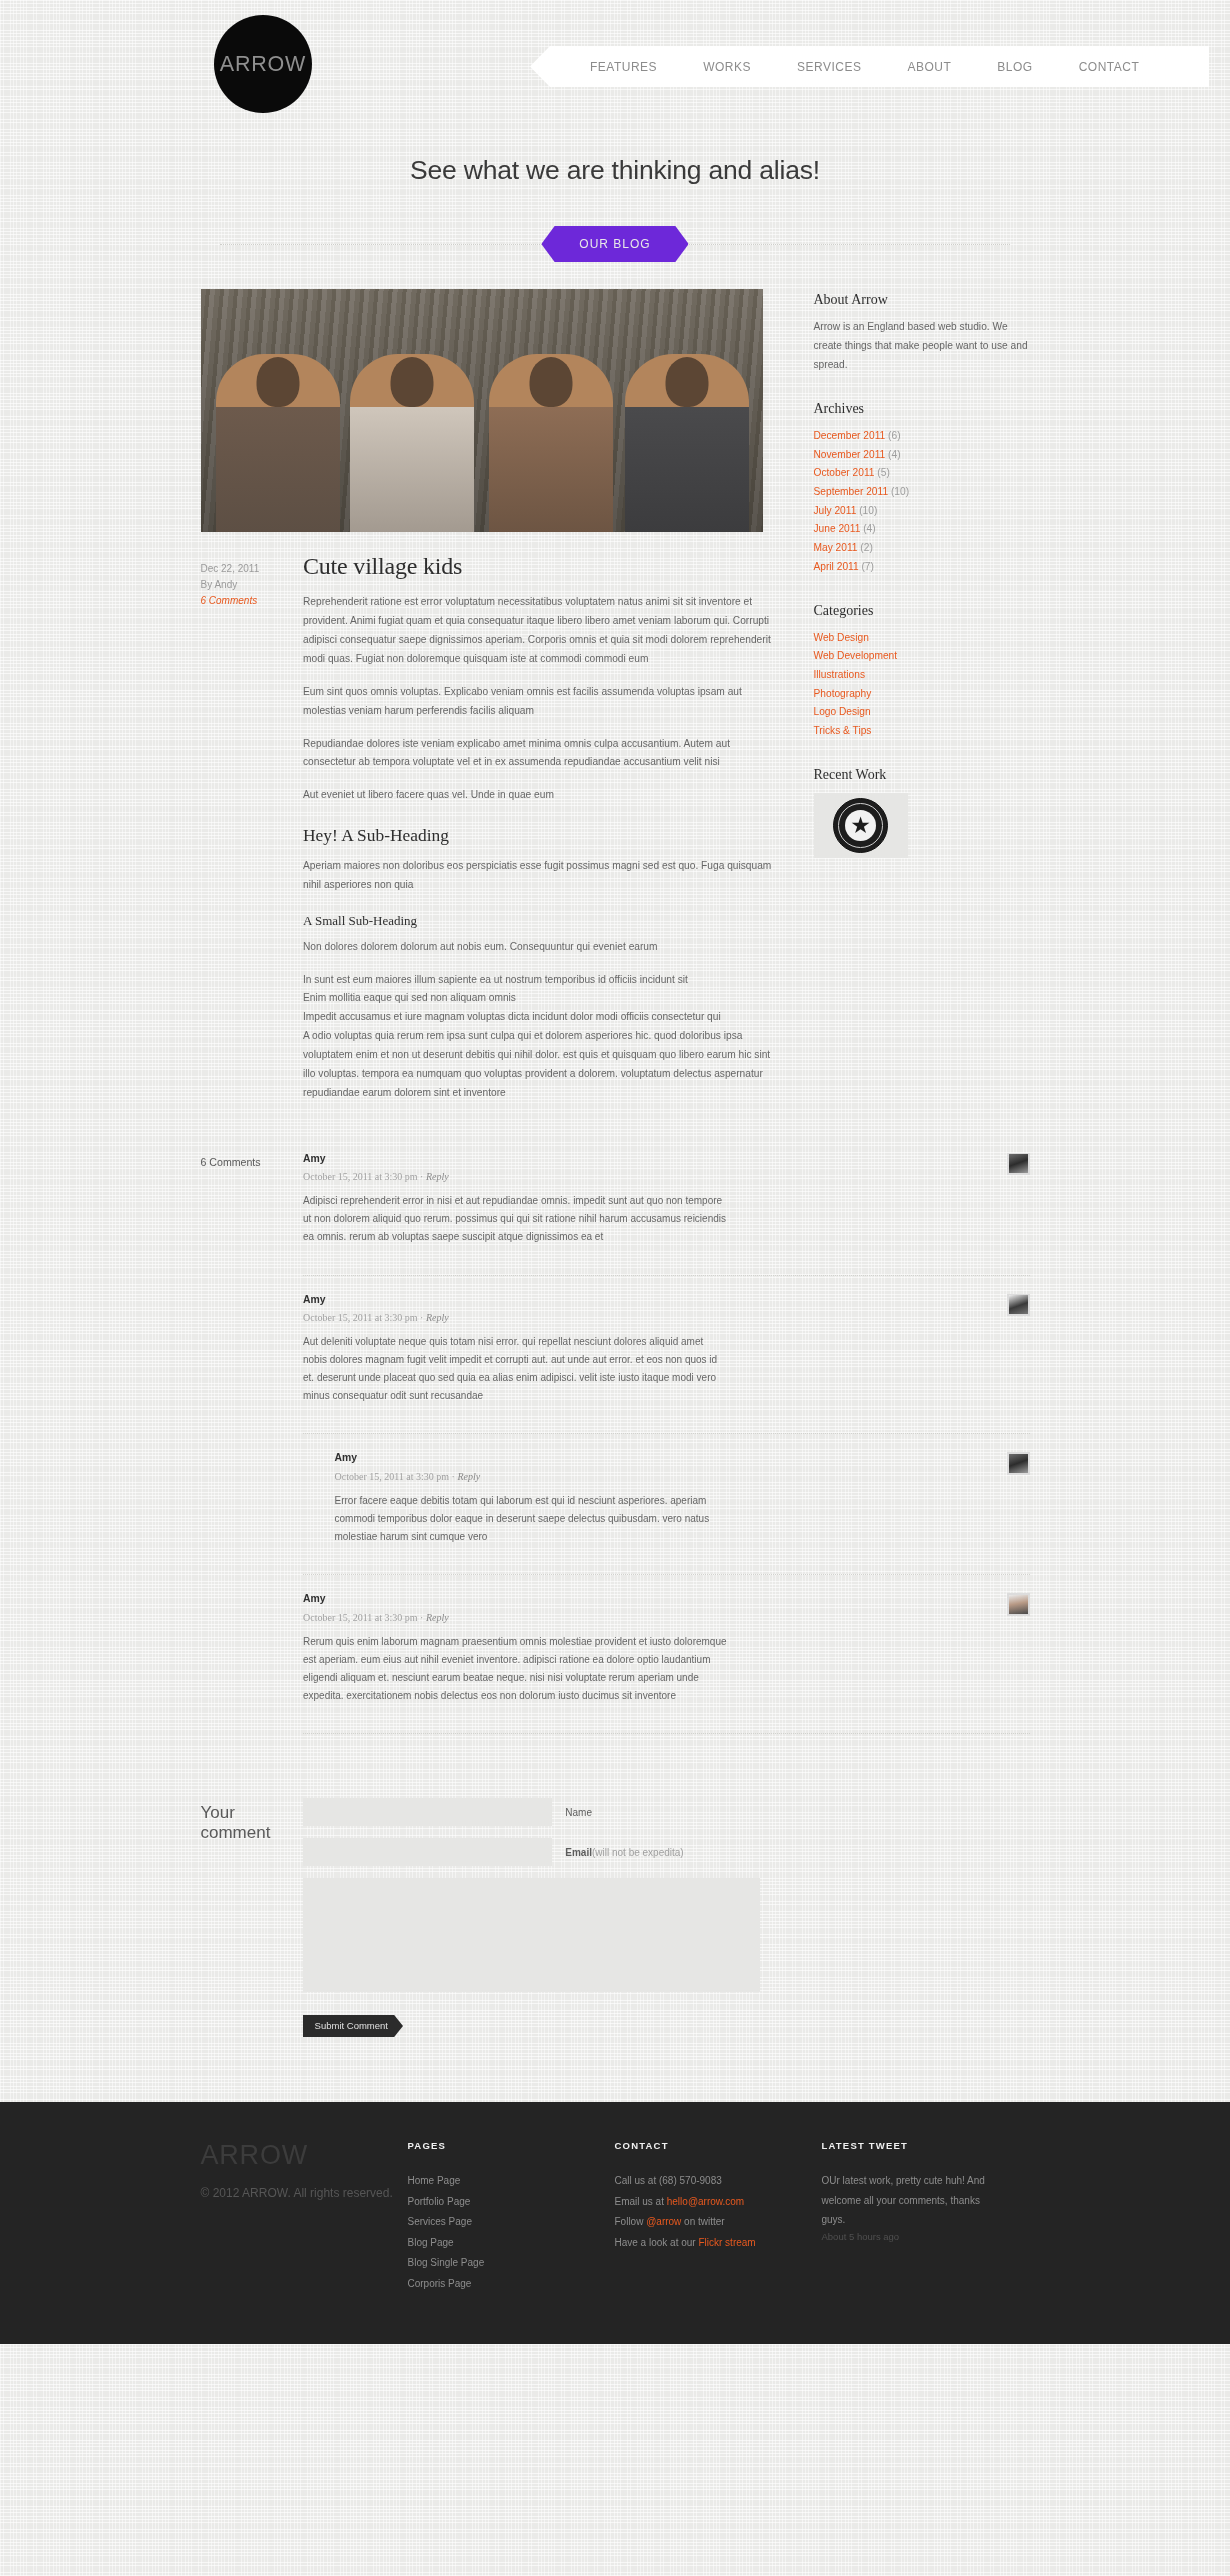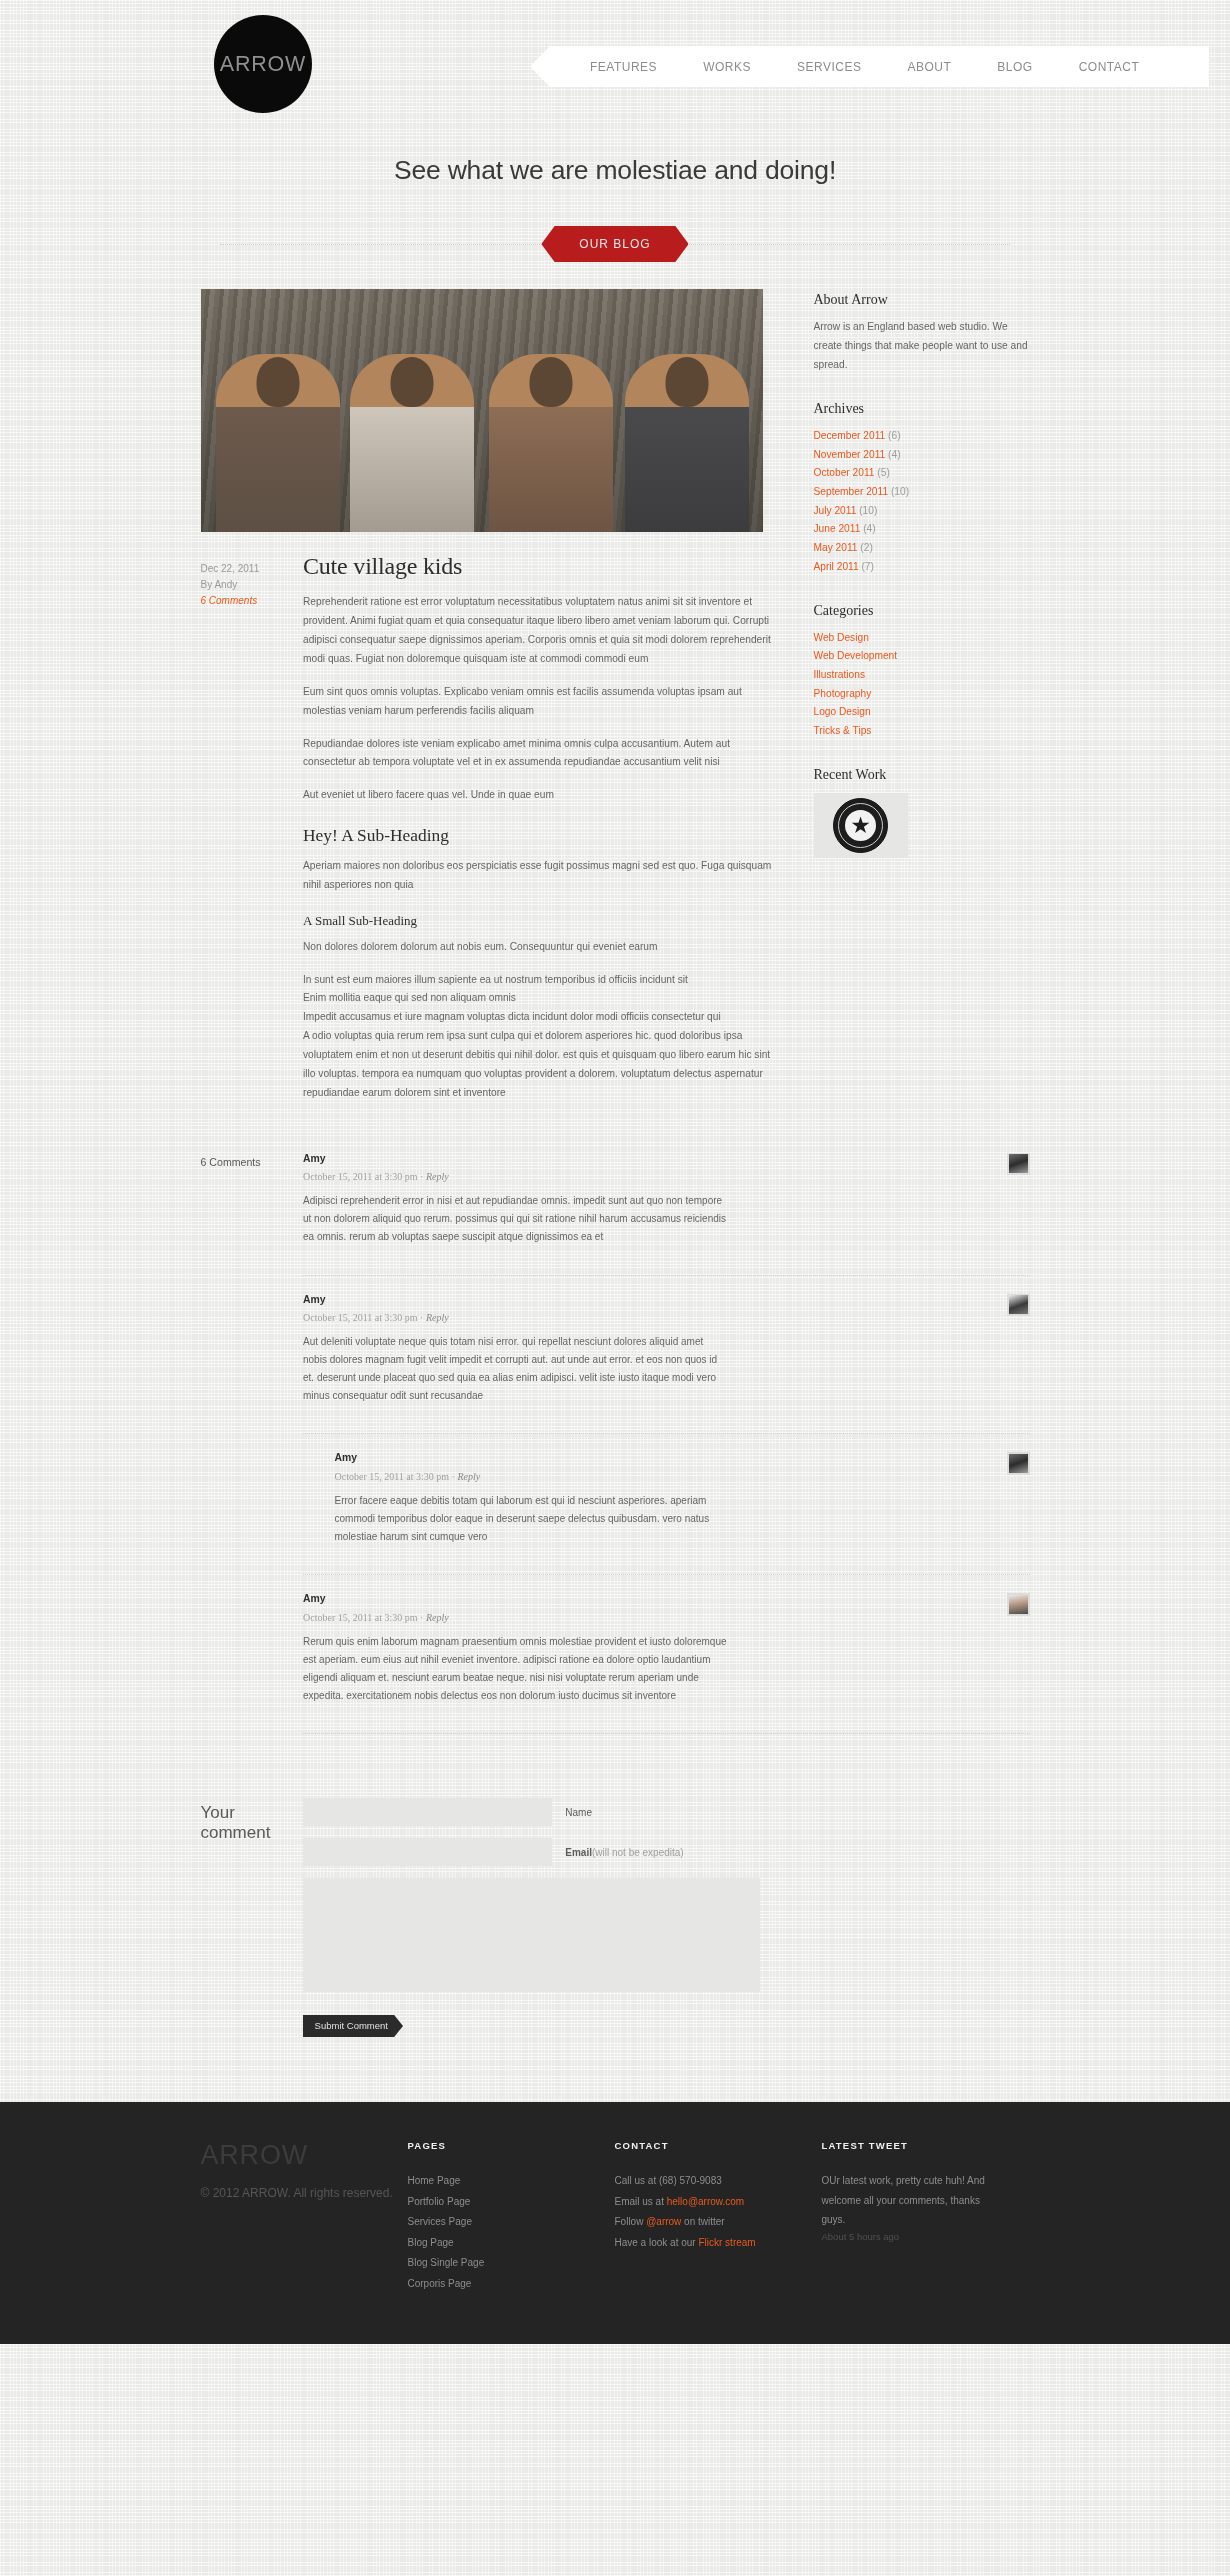--- a/index.html
+++ b/index.html
@@ -77,21 +77,21 @@
     position: absolute;
     left: 220px; right: 220px; top: 18px;
     border-top: 0.8px dotted #cfcfcb;
   }
   .ribbon {
     position: absolute;
     left: 50%; transform: translateX(-50%);
     top: 0;
     height: 36px;
     padding: 0 38px;
-    background: #b91c1c;
+    background: #6d28d9;
     color: #e8e8e8;
     font-size: 12px;
     letter-spacing: 1px;
     display: flex; align-items: center; justify-content: center;
     clip-path: polygon(13.3px 0, calc(100% - 13.3px) 0, 100% 50%, calc(100% - 13.3px) 100%, 13.3px 100%, 0 50%);
   }
 
   
   .container {
     width: 829px;
@@ -347,21 +347,21 @@
         <li>
             <a href="#">BLOG</a>
           </li>
         <li>
             <a href="#">CONTACT</a>
           </li>
       </ul>
     </div>
   </div>
 
-  <h1 class="page-title">See what we are molestiae and doing!</h1>
+  <h1 class="page-title">See what we are thinking and alias!</h1>
 
   <div class="divider-row">
     <div class="divider-line"></div>
     <div class="ribbon">OUR BLOG</div>
   </div>
 
   <div class="container">
 
     <div class="content">
 

